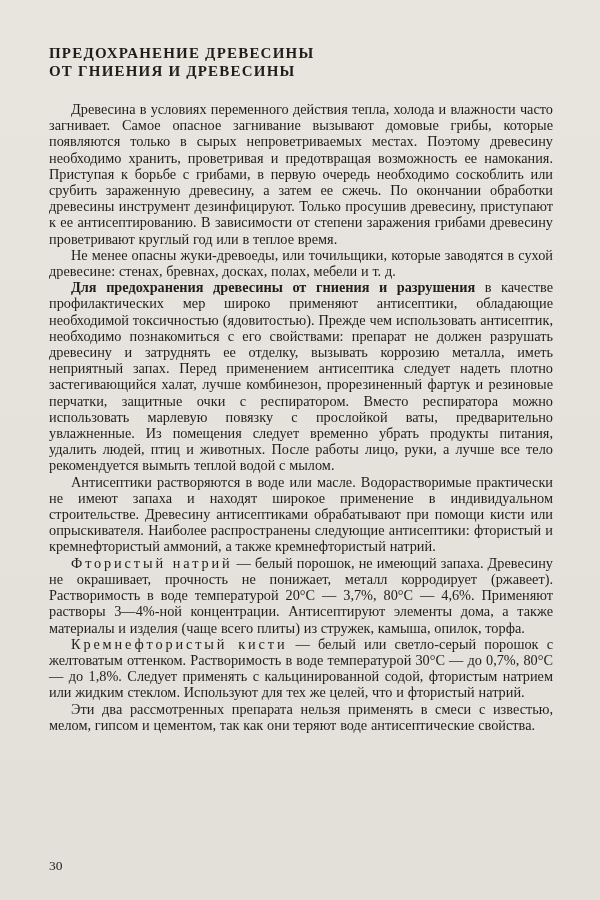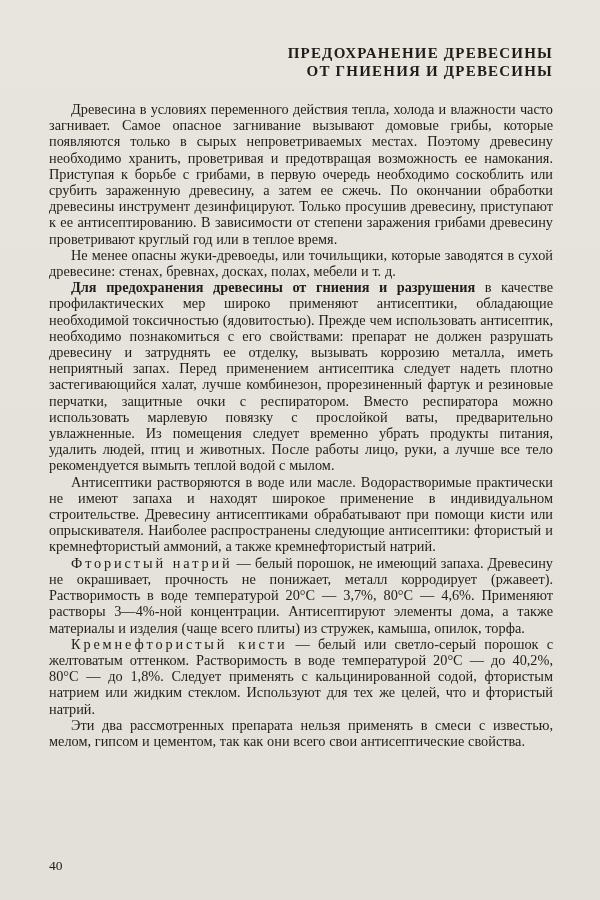--- a/index.html
+++ b/index.html
@@ -16,21 +16,21 @@
   }
   .page {
     position: relative;
     box-sizing: border-box;
     width: 600px;
     height: 900px;
     padding: 44px 47px 0 49px;
     background: linear-gradient(180deg, #e8e5de 0%, #e5e2db 55%, #e3e0d9 100%);
   }
   .title {
-    text-align: right;
+    text-align: left;
     font-weight: bold;
     font-size: 15px;
     line-height: 18px;
     letter-spacing: 1.2px;
     margin-bottom: 21px;
   }
   .body-text p {
     margin: 0;
     text-align: justify;
     text-indent: 22px;
@@ -61,17 +61,17 @@
   <div class="title">
     <div>ПРЕДОХРАНЕНИЕ ДРЕВЕСИНЫ</div>
     <div>ОТ ГНИЕНИЯ И ДРЕВЕСИНЫ</div>
   </div>
   <div class="body-text" id="body-text">
       <p><span>Древесина в условиях переменного действия тепла, холода и влажности часто загнивает. Самое опасное загнивание вызывают домовые грибы, которые появляются только в сырых непроветриваемых местах. Поэтому древесину необходимо хранить, проветривая и предотвращая возможность ее намокания. Приступая к борьбе с грибами, в первую очередь необходимо соскоблить или срубить зараженную древесину, а затем ее сжечь. По окончании обработки древесины инструмент дезинфицируют. Только просушив древесину, приступают к ее антисептированию. В зависимости от степени заражения грибами древесину проветривают круглый год или в теплое время.</span></p>
       <p><span>Не менее опасны жуки-древоеды, или точильщики, которые заводятся в сухой древесине: стенах, бревнах, досках, полах, мебели и т. д.</span></p>
       <p><span class="seg-bold">Для предохранения древесины от гниения и разрушения</span><span> в качестве профилактических мер широко применяют антисептики, обладающие необходимой токсичностью (ядовитостью). Прежде чем использовать антисептик, необходимо познакомиться с его свойствами: препарат не должен разрушать древесину и затруднять ее отделку, вызывать коррозию металла, иметь неприятный запах. Перед применением антисептика следует надеть плотно застегивающийся халат, лучше комбинезон, прорезиненный фартук и резиновые перчатки, защитные очки с респиратором. Вместо респиратора можно использовать марлевую повязку с прослойкой ваты, предварительно увлажненные. Из помещения следует временно убрать продукты питания, удалить людей, птиц и животных. После работы лицо, руки, а лучше все тело рекомендуется вымыть теплой водой с мылом.</span></p>
       <p><span>Антисептики растворяются в воде или масле. Водорастворимые практически не имеют запаха и находят широкое применение в индивидуальном строительстве. Древесину антисептиками обрабатывают при помощи кисти или опрыскивателя. Наиболее распространены следующие антисептики: фтористый и кремнефтористый аммоний, а также кремнефтористый натрий.</span></p>
       <p><span class="seg-spaced">Фтористый натрий</span><span> — белый порошок, не имеющий запаха. Древесину не окрашивает, прочность не понижает, металл корродирует (ржавеет). Растворимость в воде температурой 20°С — 3,7%, 80°С — 4,6%. Применяют растворы 3—4%-ной концентрации. Антисептируют элементы дома, а также материалы и изделия (чаще всего плиты) из стружек, камыша, опилок, торфа.</span></p>
-      <p><span class="seg-spaced">Кремнефтористый кисти</span><span> — белый или светло-серый порошок с желтоватым оттенком. Растворимость в воде температурой 20°С — до 40,2%, 80°С — до 1,8%. Следует применять с кальцинированной содой, фтористым натрием или жидким стеклом. Используют для тех же целей, что и фтористый натрий.</span></p>
-      <p><span>Эти два рассмотренных препарата нельзя применять в смеси с известью, мелом, гипсом и цементом, так как они всего свои антисептические свойства.</span></p>
+      <p><span class="seg-spaced">Кремнефтористый кисти</span><span> — белый или светло-серый порошок с желтоватым оттенком. Растворимость в воде температурой 30°С — до 0,7%, 80°С — до 1,8%. Следует применять с кальцинированной содой, фтористым натрием или жидким стеклом. Используют для тех же целей, что и фтористый натрий.</span></p>
+      <p><span>Эти два рассмотренных препарата нельзя применять в смеси с известью, мелом, гипсом и цементом, так как они теряют воде антисептические свойства.</span></p>
     </div>
-  <div class="page-number">40</div>
+  <div class="page-number">30</div>
 </div>
 
 </body></html>

